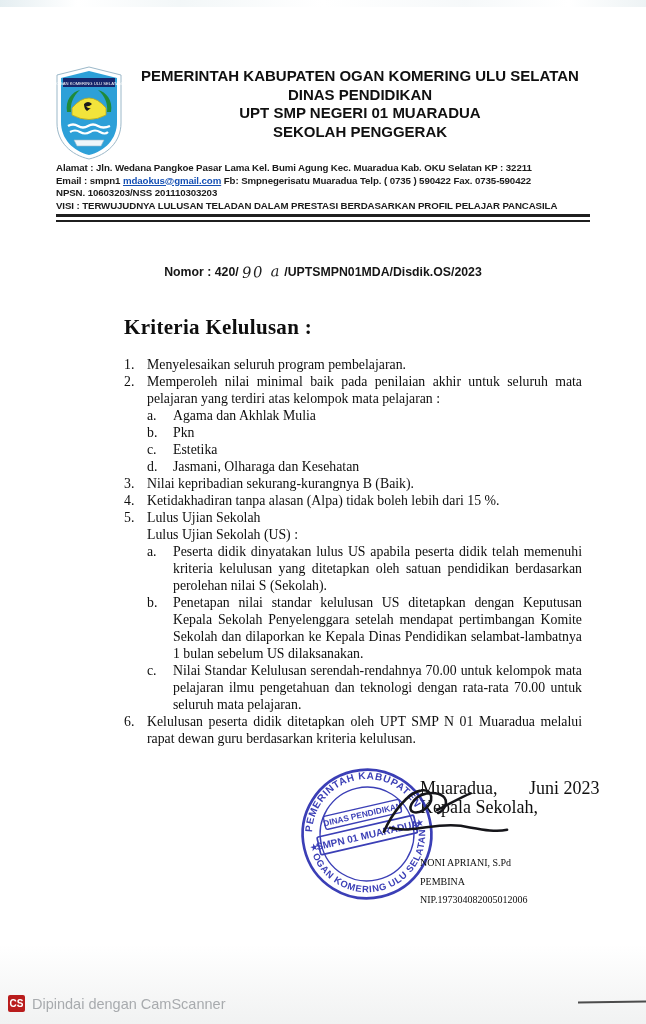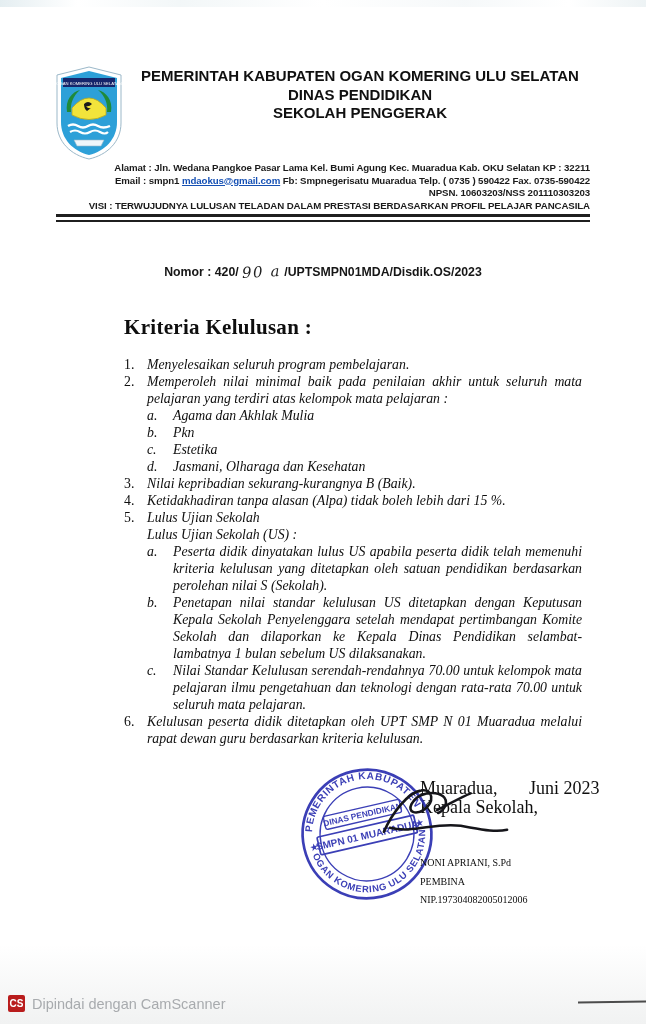--- a/index.html
+++ b/index.html
@@ -11,40 +11,40 @@
     overflow:hidden;font-family:"Liberation Serif",serif;color:var(--ink);
   }
   .top-noise{position:absolute;top:0;left:0;right:0;height:7px;opacity:.55;
     background:linear-gradient(90deg,#cfe0e6 0%,#fff 12%,#e8f0f2 28%,#fff 50%,#eef3f5 72%,#fff 88%,#dfe9ec 100%);}
   .bottom-shade{position:absolute;bottom:0;left:0;width:100%;height:80px;
     background:linear-gradient(#ffffff,#f1f2f2);}
   
   .logo{position:absolute;left:54px;top:66px;width:70px;height:94px;}
   .header-text{position:absolute;left:124px;top:67px;width:472px;text-align:center;
     font-family:"Liberation Sans",sans-serif;font-weight:bold;font-size:15px;line-height:18.5px;color:#101010;}
-  .address{position:absolute;left:56px;top:162px;width:534px;text-align:right;
+  .address{position:absolute;left:56px;top:162px;width:534px;text-align:left;
     font-family:"Liberation Sans",sans-serif;font-weight:bold;font-size:9.7px;line-height:12.6px;color:#1b1b1b;letter-spacing:-.1px;}
   .address a{color:var(--link);text-decoration:underline;}
   .rule{position:absolute;left:56px;top:214px;width:534px;height:3px;
     border-top:3.5px solid #1f1f1f;border-bottom:2px solid #1f1f1f;}
   
   .doc-title{position:absolute;left:0;top:240px;width:100%;text-align:center;
     font-family:"Liberation Sans",sans-serif;font-weight:bold;font-size:16.5px;color:#0c0c0c;letter-spacing:.2px;}
   .doc-title span{border-bottom:2.5px solid #0c0c0c;padding-bottom:1px;}
   .doc-number{position:absolute;left:0;top:262px;width:100%;text-align:center;
     font-family:"Liberation Sans",sans-serif;font-weight:bold;font-size:12.3px;color:#161616;}
   .handwritten{display:inline-block;font-family:"DejaVu Serif",serif;font-style:italic;font-weight:normal;
     font-size:15px;letter-spacing:1.5px;transform:rotate(-3deg) translateY(1px);color:#222;}
   
   .body{position:absolute;left:124px;top:314px;width:458px;font-size:13.8px;line-height:17px;}
   .section-heading{font-size:21px;font-weight:bold;line-height:26px;margin:0 0 16px 0;letter-spacing:.3px;}
   .li{display:flex;}
   .li>.num{flex:none;width:23px;}
   .li.sub>.num{width:26px;}
-  .li-body{flex:1;min-width:0;font-style:italic;}
+  .li-body{flex:1;min-width:0;}
   .li-body p{margin:0;text-align:justify;}
   
   .closing{position:absolute;left:420px;top:747px;font-size:18px;line-height:18.5px;margin-top:32px;}
   .closing .pre{white-space:pre;}
   .signoff{position:absolute;left:420px;top:854px;font-size:10px;line-height:18.5px;}
   .stamp{position:absolute;left:300px;top:767px;width:134px;height:134px;transform:rotate(-13deg);opacity:.92;}
   .stamp .st{stroke:var(--stamp);fill:none;}
   .stamp .stf{fill:var(--stamp);stroke:none;font-family:"Liberation Sans",sans-serif;font-weight:bold;}
   .signature{position:absolute;left:376px;top:780px;width:138px;height:72px;}
   
@@ -71,20 +71,21 @@
     <path d="M18,42 Q35,22 52,42 L52,49 Q35,58 18,49 Z" fill="#f2e43b" stroke="#b8a81e" stroke-width=".8"></path>
     <path d="M30,38 q4,-4 8,0 q-3,3 -6,2 q2,3 5,2 l-4,3 q-3,-2 -3,-7" fill="#1a1a1a"></path>
     <path d="M14,60 q5,-3 10,0 q5,3 10,0 q5,-3 10,0 q5,3 12,0" stroke="#ffffff" stroke-width="2.4" fill="none"></path>
     <path d="M16,66 q5,-3 10,0 q5,3 10,0 q5,-3 10,0 q5,3 8,0" stroke="#ffffff" stroke-width="2.2" fill="none"></path>
     <path d="M20,74 L50,74 L47,80 L23,80 Z" fill="#eef6fb" stroke="#9bb8c9" stroke-width=".6"></path>
   </svg>
 
   <div class="header-text">
     <div>PEMERINTAH KABUPATEN OGAN KOMERING ULU SELATAN</div>
     <div>DINAS PENDIDIKAN</div>
+    <div>UPT SMP NEGERI 01 MUARADUA</div>
     <div>SEKOLAH PENGGERAK</div>
   </div>
 
   <div class="address">
     <div>Alamat : Jln. Wedana Pangkoe Pasar Lama Kel. Bumi Agung Kec. Muaradua Kab. OKU Selatan KP : 32211</div>
     <div><span>Email : smpn1 </span><a href="#">mdaokus@gmail.com</a><span> Fb: Smpnegerisatu Muaradua Telp. ( 0735 ) 590422 Fax. 0735-590422</span></div>
     <div>NPSN. 10603203/NSS 201110303203</div>
     <div>VISI : TERWUJUDNYA LULUSAN TELADAN DALAM PRESTASI BERDASARKAN PROFIL PELAJAR PANCASILA</div>
   </div>
 

